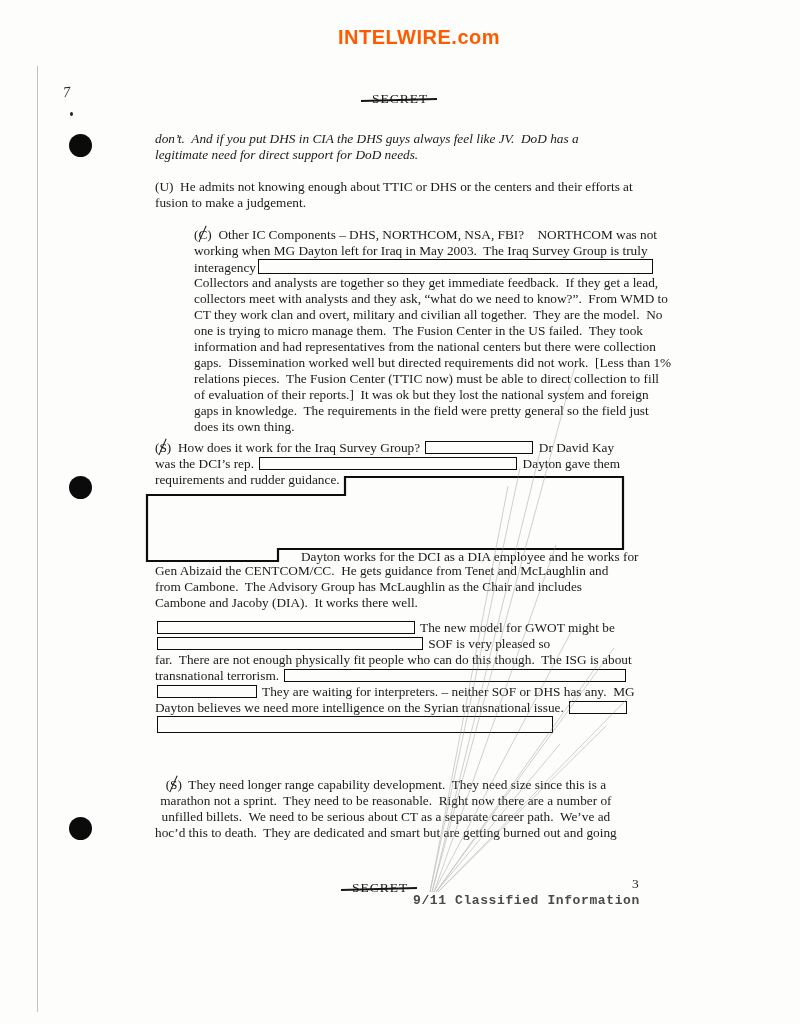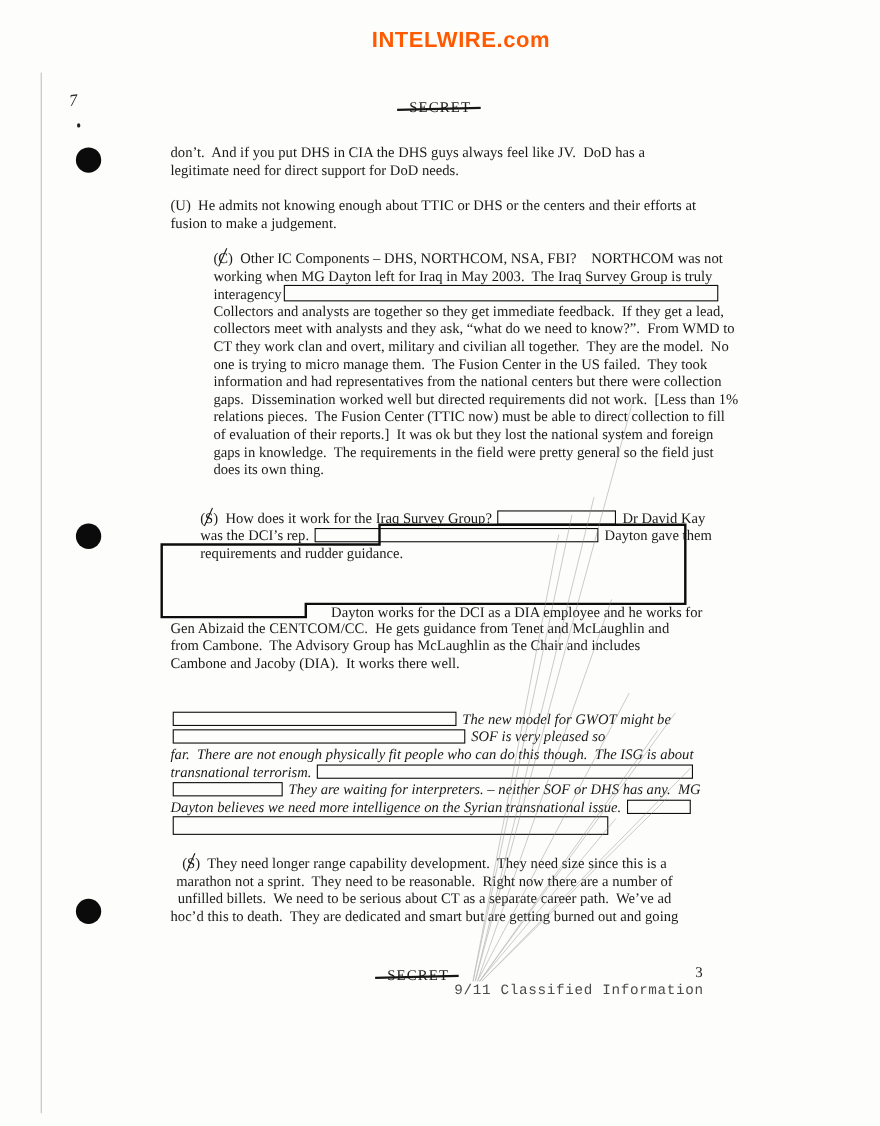--- a/index.html
+++ b/index.html
@@ -15,21 +15,21 @@
   .hole1{left:69px;top:134px;} .hole2{left:69px;top:476px;} .hole3{left:69px;top:817px;}
   .margin-mark{position:absolute;left:63px;top:84px;font-size:15px;font-style:italic;color:#2a2a2a;transform:rotate(-6deg);}
   .margin-dot{position:absolute;left:70px;top:112px;width:3px;height:4px;background:#222;border-radius:50%;}
   
   .struck{position:relative;display:inline-block;font-size:13.5px;letter-spacing:1px;}
   .struck::after{content:"";position:absolute;left:-11px;right:-9px;top:48%;height:1.5px;background:#161616;transform:rotate(-1.4deg);}
   .secret-top{position:absolute;left:372px;top:89px;}
   .secret-bottom{position:absolute;left:352px;top:878px;}
   .page-number{position:absolute;left:632px;top:876px;font-size:13.5px;}
   .footer-note{position:absolute;left:413px;top:893px;font-family:"Liberation Mono","DejaVu Sans Mono",monospace;
-               font-size:13px;letter-spacing:.6px;color:#4a4a4a;white-space:pre;}
+               font-size:13px;letter-spacing:.6px;color:#4a4a4a;white-space:pre;font-weight:bold;}
   
   .para{position:absolute;left:155px;font-size:13.3px;}
   .tl{height:16px;line-height:16px;white-space:pre;}
   .redaction{display:inline-block;box-sizing:border-box;border:1.6px solid #0d0d0d;background:transparent;
              vertical-align:-2px;margin:0 2px;}
   .slashed{position:relative;display:inline-block;}
   .slashed::after{content:"";position:absolute;left:46%;top:-2px;bottom:0;width:1.3px;background:#161616;transform:rotate(24deg);}
   svg.overlay{position:absolute;left:0;top:0;pointer-events:none;}
   .z-under{z-index:1;} .z-over{z-index:3;}
   .para, .secret-top, .secret-bottom, .page-number, .footer-note, .masthead{z-index:2;}
@@ -54,21 +54,21 @@
 
   <div class="secret-top">
     <span class="struck">SECRET</span>
   </div>
   <div class="secret-bottom">
     <span class="struck">SECRET</span>
   </div>
   <div class="page-number">3</div>
   <div class="footer-note">9/11 Classified Information</div>
 
-  <div class="para" style="top:131px;">
+  <div class="para" style="top:131px;font-style:italic;">
       <div class="tl"><span>don’t.  And if you put DHS in CIA the DHS guys always feel like JV.  DoD has a</span></div>
       <div class="tl"><span>legitimate need for direct support for DoD needs.</span></div>
     </div>
   <div class="para" style="top:179px;">
       <div class="tl"><span>(U)  He admits not knowing enough about TTIC or DHS or the centers and their efforts at</span></div>
       <div class="tl"><span>fusion to make a judgement.</span></div>
     </div>
   <div class="para" style="top:227px;margin-left:39px;">
       <div class="tl"><span class="slashed">(C)</span><span>  Other IC Components – DHS, NORTHCOM, NSA, FBI?    NORTHCOM was not</span></div>
       <div class="tl"><span>working when MG Dayton left for Iraq in May 2003.  The Iraq Survey Group is truly</span></div>
@@ -77,34 +77,34 @@
       <div class="tl"><span>collectors meet with analysts and they ask, “what do we need to know?”.  From WMD to</span></div>
       <div class="tl"><span>CT they work clan and overt, military and civilian all together.  They are the model.  No</span></div>
       <div class="tl"><span>one is trying to micro manage them.  The Fusion Center in the US failed.  They took</span></div>
       <div class="tl"><span>information and had representatives from the national centers but there were collection</span></div>
       <div class="tl"><span>gaps.  Dissemination worked well but directed requirements did not work.  [Less than 1%</span></div>
       <div class="tl"><span>relations pieces.  The Fusion Center (TTIC now) must be able to direct collection to fill</span></div>
       <div class="tl"><span>of evaluation of their reports.]  It was ok but they lost the national system and foreign</span></div>
       <div class="tl"><span>gaps in knowledge.  The requirements in the field were pretty general so the field just</span></div>
       <div class="tl"><span>does its own thing.</span></div>
     </div>
-  <div class="para" style="top:463px;margin-left:27px;">
+  <div class="para" style="top:440px;">
       <div class="tl"><span class="slashed">(S)</span><span>  How does it work for the Iraq Survey Group? </span><span class="redaction" style="width: 108px; height: 13px;"></span><span> Dr David Kay</span></div>
       <div class="tl"><span>was the DCI’s rep. </span><span class="redaction" style="width: 258px; height: 13px;"></span><span> Dayton gave them</span></div>
       <div class="tl"><span>requirements and rudder guidance.</span></div>
     </div>
   <div class="para" style="top:549px;left:281px;margin-left:20px;">
       <div class="tl"><span>Dayton works for the DCI as a DIA employee and he works for</span></div>
     </div>
   <div class="para" style="top:563px;">
       <div class="tl"><span>Gen Abizaid the CENTCOM/CC.  He gets guidance from Tenet and McLaughlin and</span></div>
       <div class="tl"><span>from Cambone.  The Advisory Group has McLaughlin as the Chair and includes</span></div>
       <div class="tl"><span>Cambone and Jacoby (DIA).  It works there well.</span></div>
     </div>
-  <div class="para" style="top:646px;font-style:italic;">
+  <div class="para" style="top:620px;">
       <div class="tl"><span class="redaction" style="width: 258px; height: 13px;"></span><span> The new model for GWOT might be</span></div>
       <div class="tl"><span class="redaction" style="width: 266px; height: 13px;"></span><span> SOF is very pleased so</span></div>
       <div class="tl"><span>far.  There are not enough physically fit people who can do this though.  The ISG is about</span></div>
       <div class="tl"><span>transnational terrorism. </span><span class="redaction" style="width: 342px; height: 13px;"></span></div>
       <div class="tl"><span class="redaction" style="width: 100px; height: 13px;"></span><span> They are waiting for interpreters. – neither SOF or DHS has any.  MG</span></div>
       <div class="tl"><span>Dayton believes we need more intelligence on the Syrian transnational issue. </span><span class="redaction" style="width: 58px; height: 13px;"></span></div>
       <div class="tl"><span class="redaction" style="width: 396px; height: 17px;"></span></div>
     </div>
   <div class="para" style="top:777px;text-align:center;">
       <div class="tl"><span class="slashed">(S)</span><span>  They need longer range capability development.  They need size since this is a</span></div>

